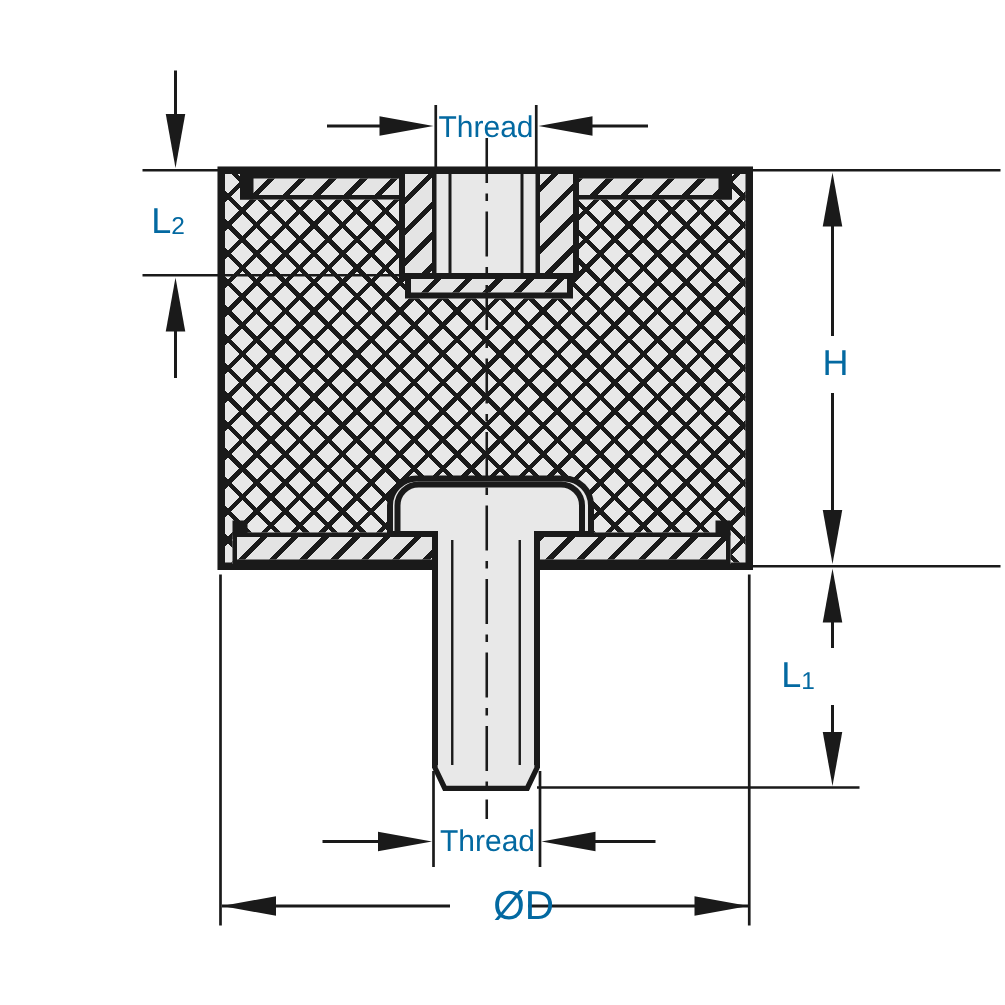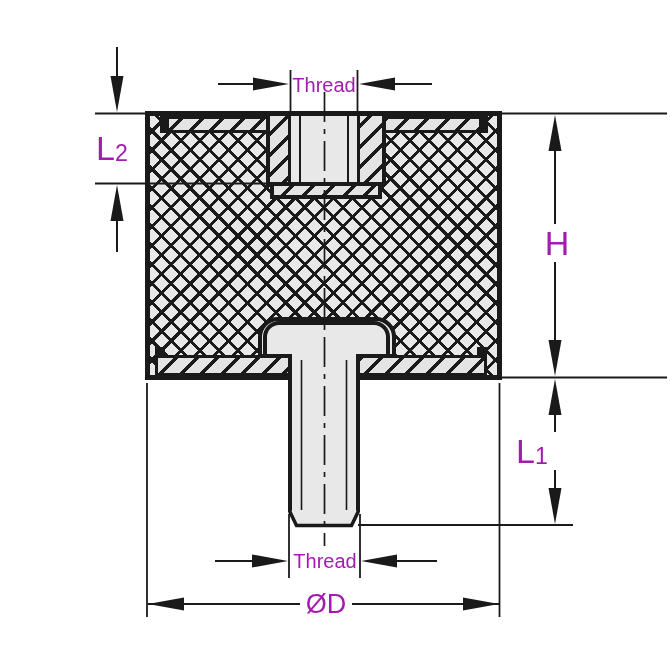--- a/index.html
+++ b/index.html
@@ -18,25 +18,25 @@
   
   .metal{
     background:
       repeating-linear-gradient(135deg, transparent 0 11px, #1a1a1a 11px 14.5px),
       #e4e4e4;
   }
   .smooth{background:#e8e8e8;}
   .blk{background:#1a1a1a;}
   .label{
     position:absolute;transform:translate(-50%,-50%);
-    color:#a21caf;white-space:nowrap;line-height:1;text-align:center;
+    color:#0369a1;white-space:nowrap;line-height:1;text-align:center;
   }
   .t-thread{font-size:20px;}
-  .t-dim{font-size:34px;}
-  .t-d{font-size:27px;}
+  .t-dim{font-size:24px;}
+  .t-d{font-size:27px;margin-left:23px;}
   .sub{font-size:0.68em;vertical-align:-1px;}
   svg{display:block;}
   .dimline{stroke:#1a1a1a;stroke-width:2;fill:none;}
   .extline{stroke:#1a1a1a;stroke-width:1.8;fill:none;}
   .arrow{fill:#1a1a1a;stroke:none;}
   .edge{stroke:#1a1a1a;fill:none;}
 </style>
 </head>
 <body>
 

